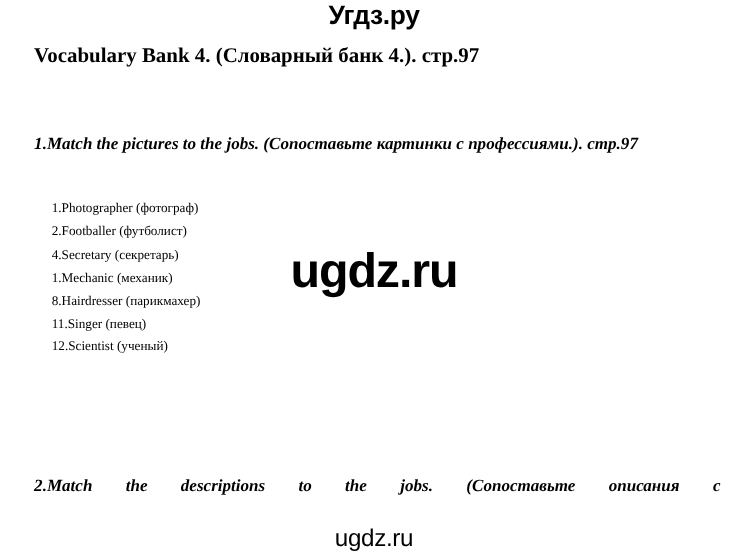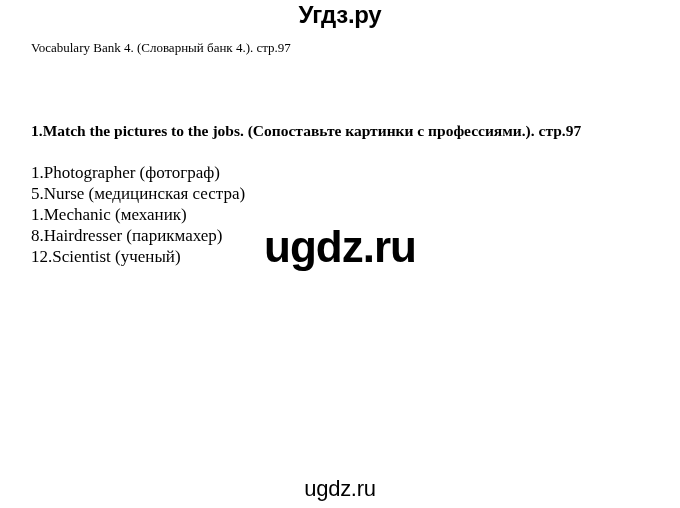--- a/index.html
+++ b/index.html
@@ -56,75 +56,79 @@
   
   .page {
     position: absolute;
     left: 31px;
     top: 0;
     width: 624px;
     height: 508px;
   }
 
   .heading {
-    font-weight: normal;
-    font-size: 13px;
+    font-weight: bold;
+    font-size: 19px;
     line-height: 1.18;
     white-space: nowrap;
   }
   .h-vocab { position: absolute; top: 40px;  left: 0; }
   .h-jobs  { position: absolute; top: 82px;  left: 0; }
 
   .task {
     position: absolute;
     left: 0;
     width: 624px;
     font-weight: bold;
     font-size: 15.5px;
     line-height: 1.28;
     text-align: justify;
     text-align-last: left;
+    font-style: italic;
   }
   .task-1 { top: 121px; }
   .task-2 { top: 432px; text-align-last: justify; }
 
   .joblist {
     position: absolute;
     top: 163px;
     left: 0;
-    margin: 0;
+    margin: 16px;
     padding: 0;
     list-style: none;
-    font-size: 17px;
+    font-size: 12px;
     line-height: 20.9px;
   }
   .joblist li {
     white-space: nowrap;
     margin: 0;
     padding: 0;
   }
 </style>
 </head>
 <body>
 
 <div class="page">
 
   <div class="heading h-vocab">Vocabulary Bank 4. (Словарный банк 4.). стр.97</div>
 
 
   <div class="task task-1">1.Match the pictures to the jobs. (Сопоставьте картинки с профессиями.). стр.97</div>
 
   <ul class="joblist">
     <li>1.Photographer (фотограф)</li>
-    <li>5.Nurse (медицинская сестра)</li>
+    <li>2.Footballer (футболист)</li>
+    <li>4.Secretary (секретарь)</li>
     <li>1.Mechanic (механик)</li>
     <li>8.Hairdresser (парикмахер)</li>
+    <li>11.Singer (певец)</li>
     <li>12.Scientist (ученый)</li>
   </ul>
 
+  <div class="task task-2">2.Match the descriptions to the jobs. (Сопоставьте описания с</div>
 
 </div>
 
 <div class="wm wm-top">Угдз.ру</div>
 
 <div class="wm wm-center">ugdz.ru</div>
 
 <div class="wm wm-bottom">ugdz.ru</div>
 
 </body></html>

